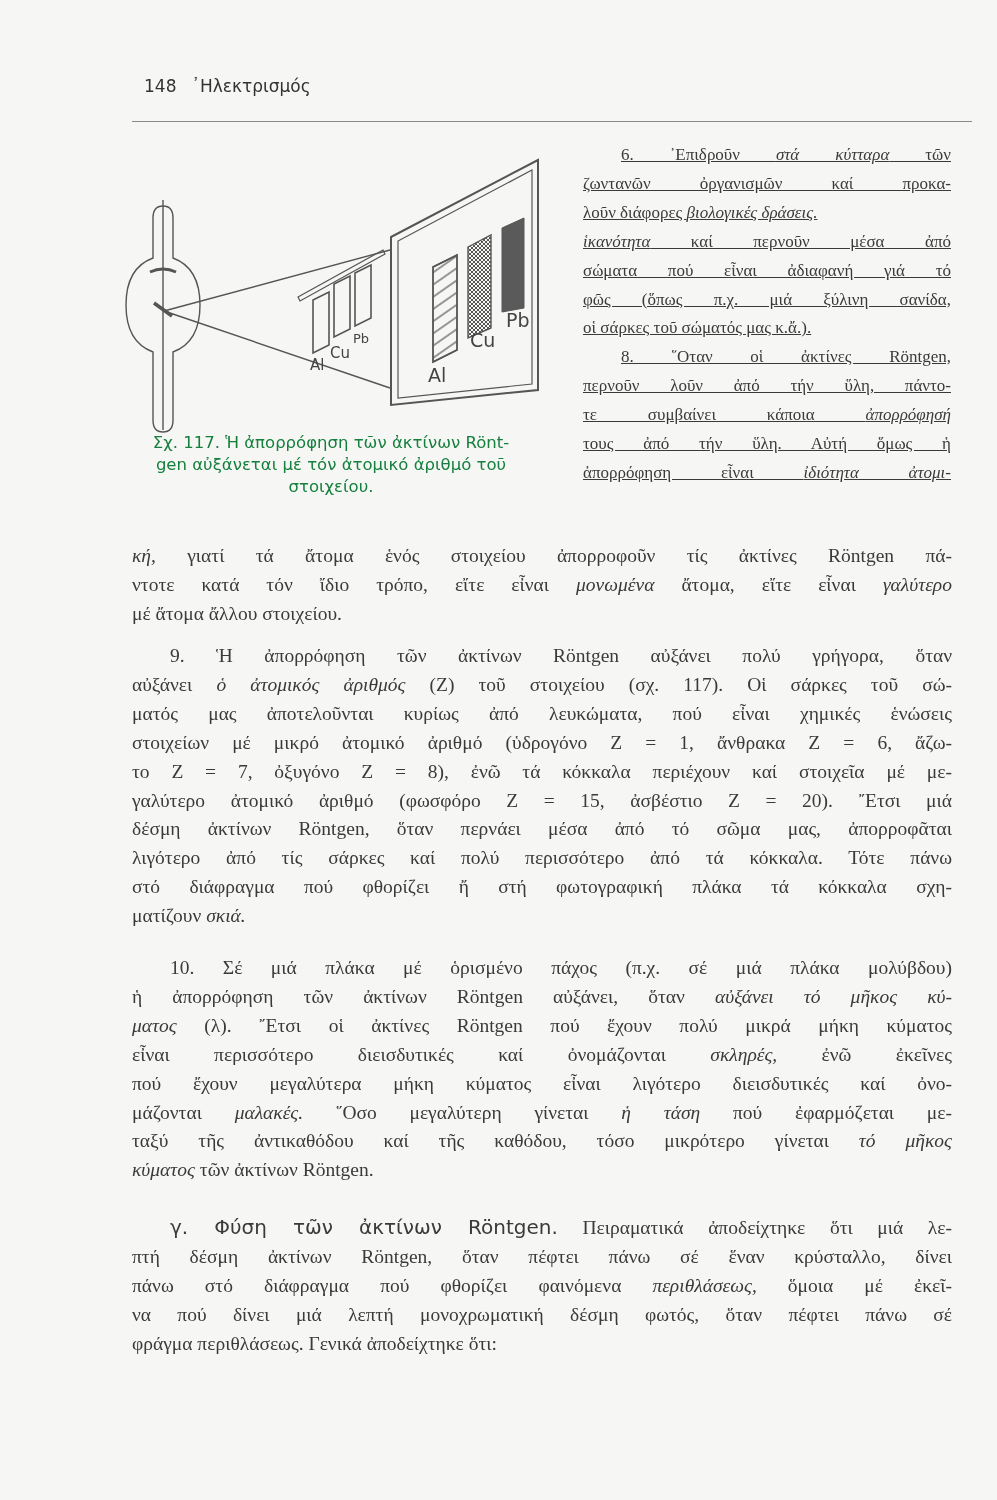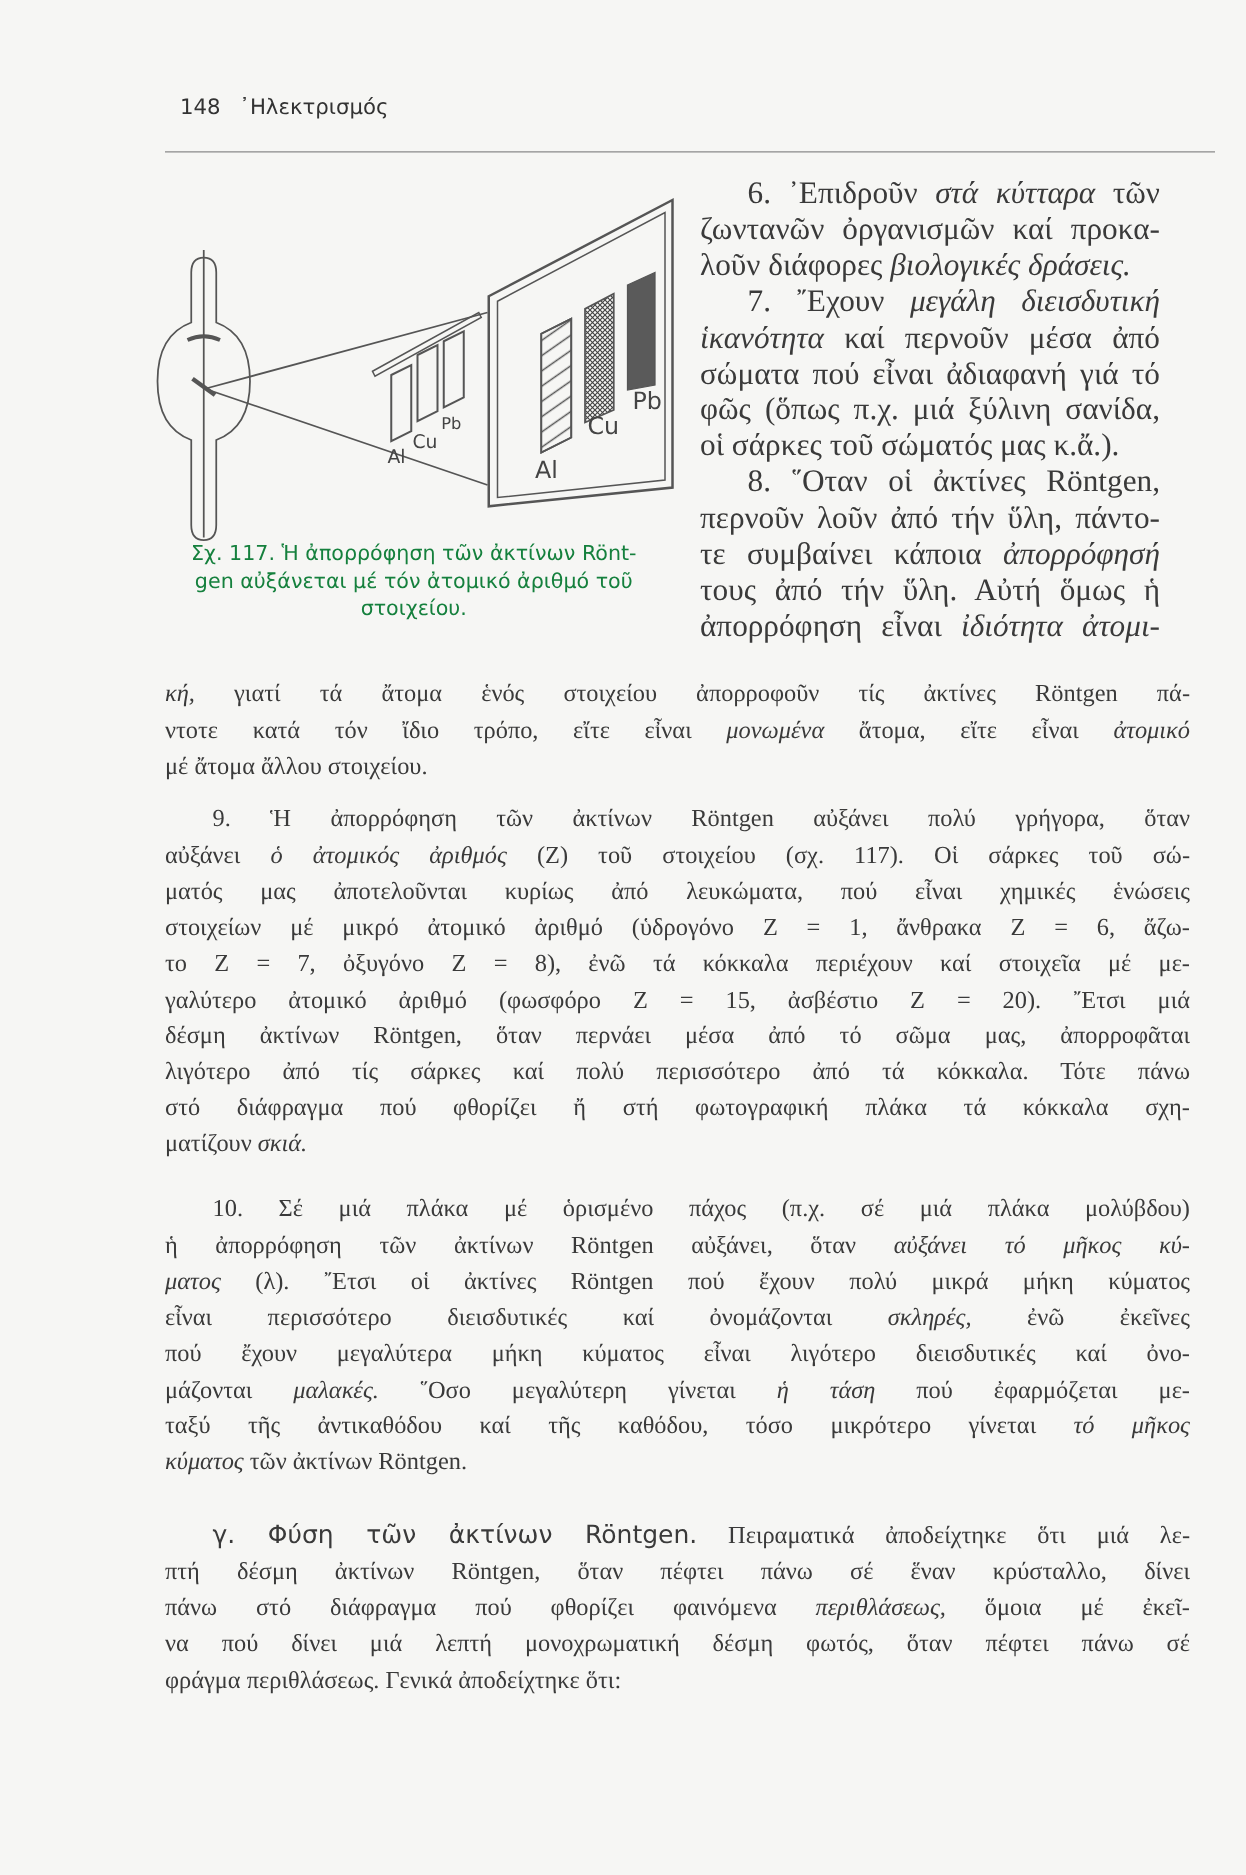--- a/index.html
+++ b/index.html
@@ -23,22 +23,22 @@
   .figure {
     position:absolute; left:108px; top:140px; width:440px; height:300px;
   }
   .caption {
     position:absolute; left:108px; top:432px; width:446px;
     text-align:center; font-size:16.5px; line-height:22px; color:#15803d;
     font-family:"DejaVu Sans","Liberation Sans",sans-serif;
   }
   .caption .cap-text { display:block; }
   .rcol {
-    position:absolute; left:560px; top:141px; width:368px;
-    font-size:25px; line-height:28.9px; text-align:justify;
+    position:absolute; left:583px; top:141px; width:368px;
+    font-size:17px; line-height:28.9px; text-align:justify;text-decoration:underline;
   }
   .full {
     position:absolute; left:132px; width:820px;
     font-size:19.5px; line-height:28.9px; text-align:justify;
   }
   .full1 { top:542px; }
   .full2 { top:642px; }
   .full3 { top:954px; }
   .full4 { top:1213px; }
   .it { font-style:italic; }
@@ -109,35 +109,34 @@
 <div class="caption">
   <span class="cap-text">Σχ. 117. Ἡ ἀπορρόφηση τῶν ἀκτίνων Rönt-</span>
   <span class="cap-text">gen αὐξάνεται μέ τόν  ἀτομικό ἀριθμό τοῦ</span>
   <span class="cap-text">στοιχείου.</span>
 </div>
 
 <div class="rcol">
     <span class="line" style="text-indent: 38px;"><span>6. ᾿Επιδροῦν </span><span class="it">στά κύτταρα</span><span> τῶν</span></span>
     <span class="line"><span>ζωντανῶν  ὀργανισμῶν καί προκα-</span></span>
     <span class="line last"><span>λοῦν διάφορες </span><span class="it">βιολογικές δράσεις.</span></span>
-    <span class="line" style="text-indent: 38px;"><span>7. ῎Εχουν </span><span class="it">μεγάλη  διεισδυτική</span></span>
     <span class="line"><span class="it">ἱκανότητα</span><span> καί περνοῦν μέσα  ἀπό</span></span>
     <span class="line"><span>σώματα πού εἶναι ἀδιαφανή γιά τό</span></span>
     <span class="line"><span>φῶς (ὅπως π.χ. μιά ξύλινη σανίδα,</span></span>
     <span class="line last"><span>οἱ σάρκες τοῦ σώματός μας κ.ἄ.).</span></span>
     <span class="line" style="text-indent: 38px;"><span>8. ῞Οταν  οἱ ἀκτίνες Röntgen,</span></span>
     <span class="line"><span>περνοῦν λοῦν ἀπό τήν ὕλη, πάντο-</span></span>
     <span class="line"><span>τε συμβαίνει κάποια </span><span class="it">ἀπορρόφησή</span></span>
     <span class="line"><span>τους ἀπό τήν  ὕλη.  Αὐτή  ὅμως ἡ</span></span>
     <span class="line"><span>ἀπορρόφηση εἶναι </span><span class="it">ἰδιότητα ἀτομι-</span></span>
   </div>
 
 <div class="full full1">
     <span class="line"><span class="it">κή,</span><span> γιατί τά ἄτομα ἑνός στοιχείου ἀπορροφοῦν τίς ἀκτίνες Röntgen πά-</span></span>
-    <span class="line"><span>ντοτε κατά τόν ἴδιο τρόπο, εἴτε εἶναι </span><span class="it">μονωμένα</span><span>  ἄτομα, εἴτε εἶναι </span><span class="it">ἀτομικό</span></span>
+    <span class="line"><span>ντοτε κατά τόν ἴδιο τρόπο, εἴτε εἶναι </span><span class="it">μονωμένα</span><span>  ἄτομα, εἴτε εἶναι </span><span class="it">γαλύτερο</span></span>
     <span class="line last"><span>μέ ἄτομα ἄλλου στοιχείου.</span></span>
   </div>
 <div class="full full2">
     <span class="line" style="text-indent: 38px;"><span>9. Ἡ ἀπορρόφηση τῶν ἀκτίνων Röntgen αὐξάνει πολύ γρήγορα,  ὅταν</span></span>
     <span class="line"><span>αὐξάνει </span><span class="it">ὁ ἀτομικός ἀριθμός</span><span> (Z) τοῦ στοιχείου (σχ. 117). Οἱ σάρκες τοῦ σώ-</span></span>
     <span class="line"><span>ματός μας ἀποτελοῦνται κυρίως ἀπό λευκώματα, πού εἶναι χημικές ἑνώσεις</span></span>
     <span class="line"><span>στοιχείων μέ μικρό ἀτομικό ἀριθμό (ὑδρογόνο Z = 1, ἄνθρακα Z = 6, ἄζω-</span></span>
     <span class="line"><span>το Z = 7, ὀξυγόνο Z = 8), ἐνῶ τά κόκκαλα περιέχουν καί στοιχεῖα μέ με-</span></span>
     <span class="line"><span>γαλύτερο ἀτομικό ἀριθμό (φωσφόρο Z = 15, ἀσβέστιο Z = 20). ῎Ετσι μιά</span></span>
     <span class="line"><span>δέσμη ἀκτίνων Röntgen, ὅταν περνάει μέσα ἀπό τό σῶμα μας, ἀπορροφᾶται</span></span>

